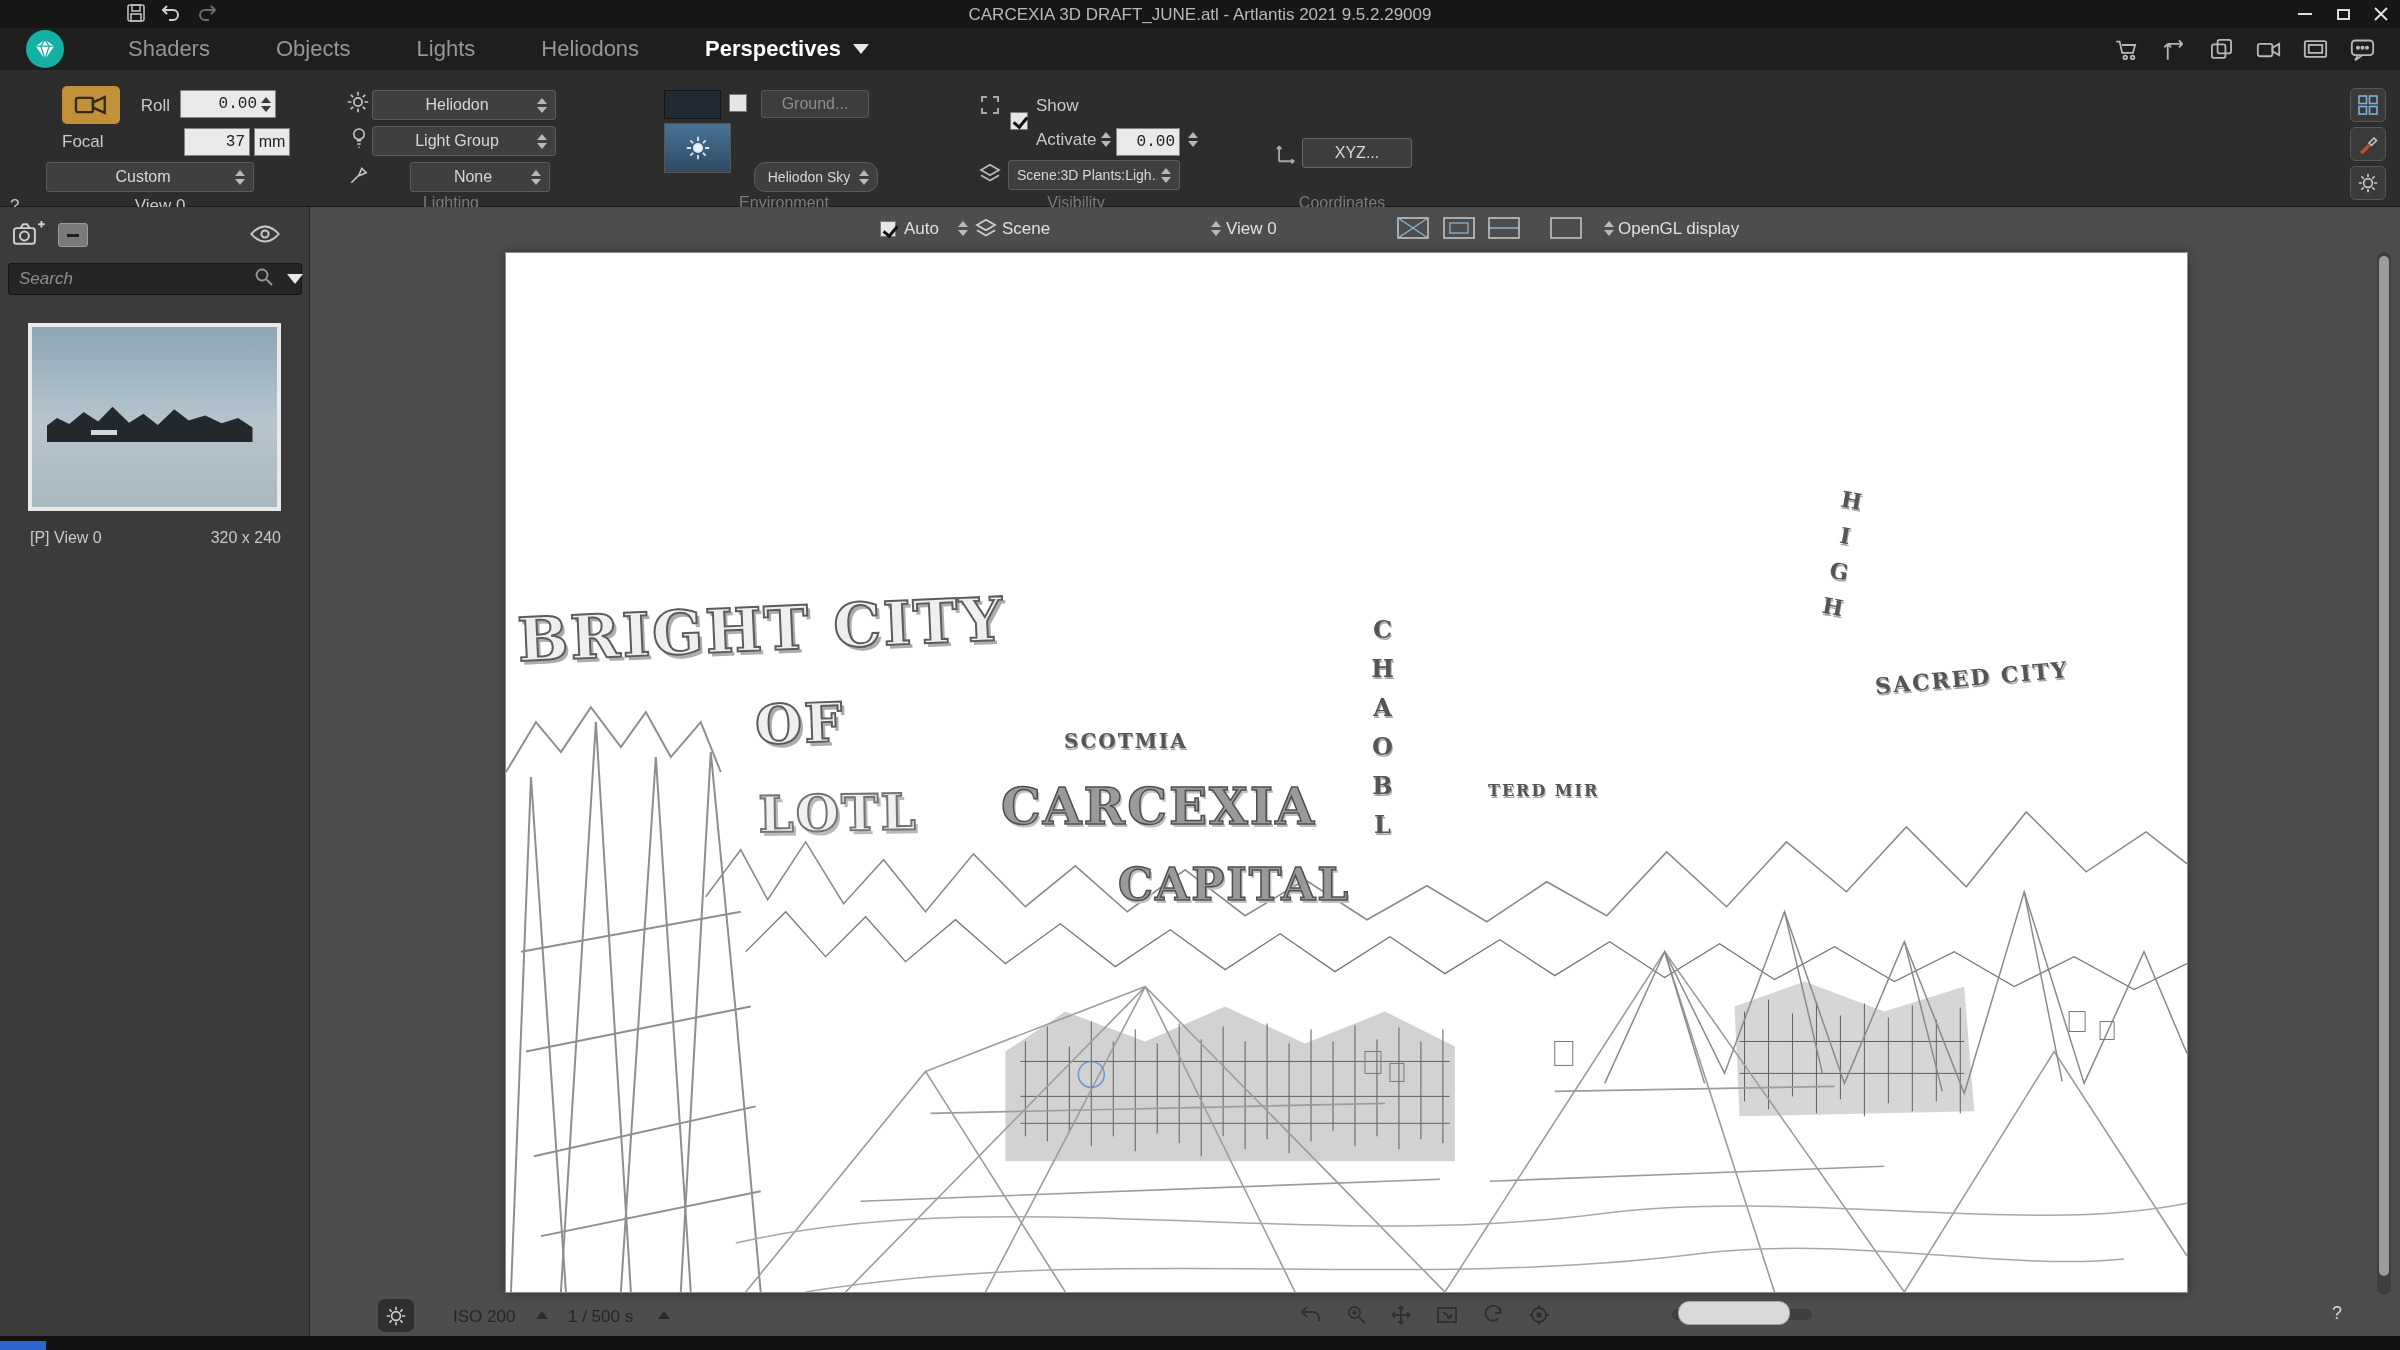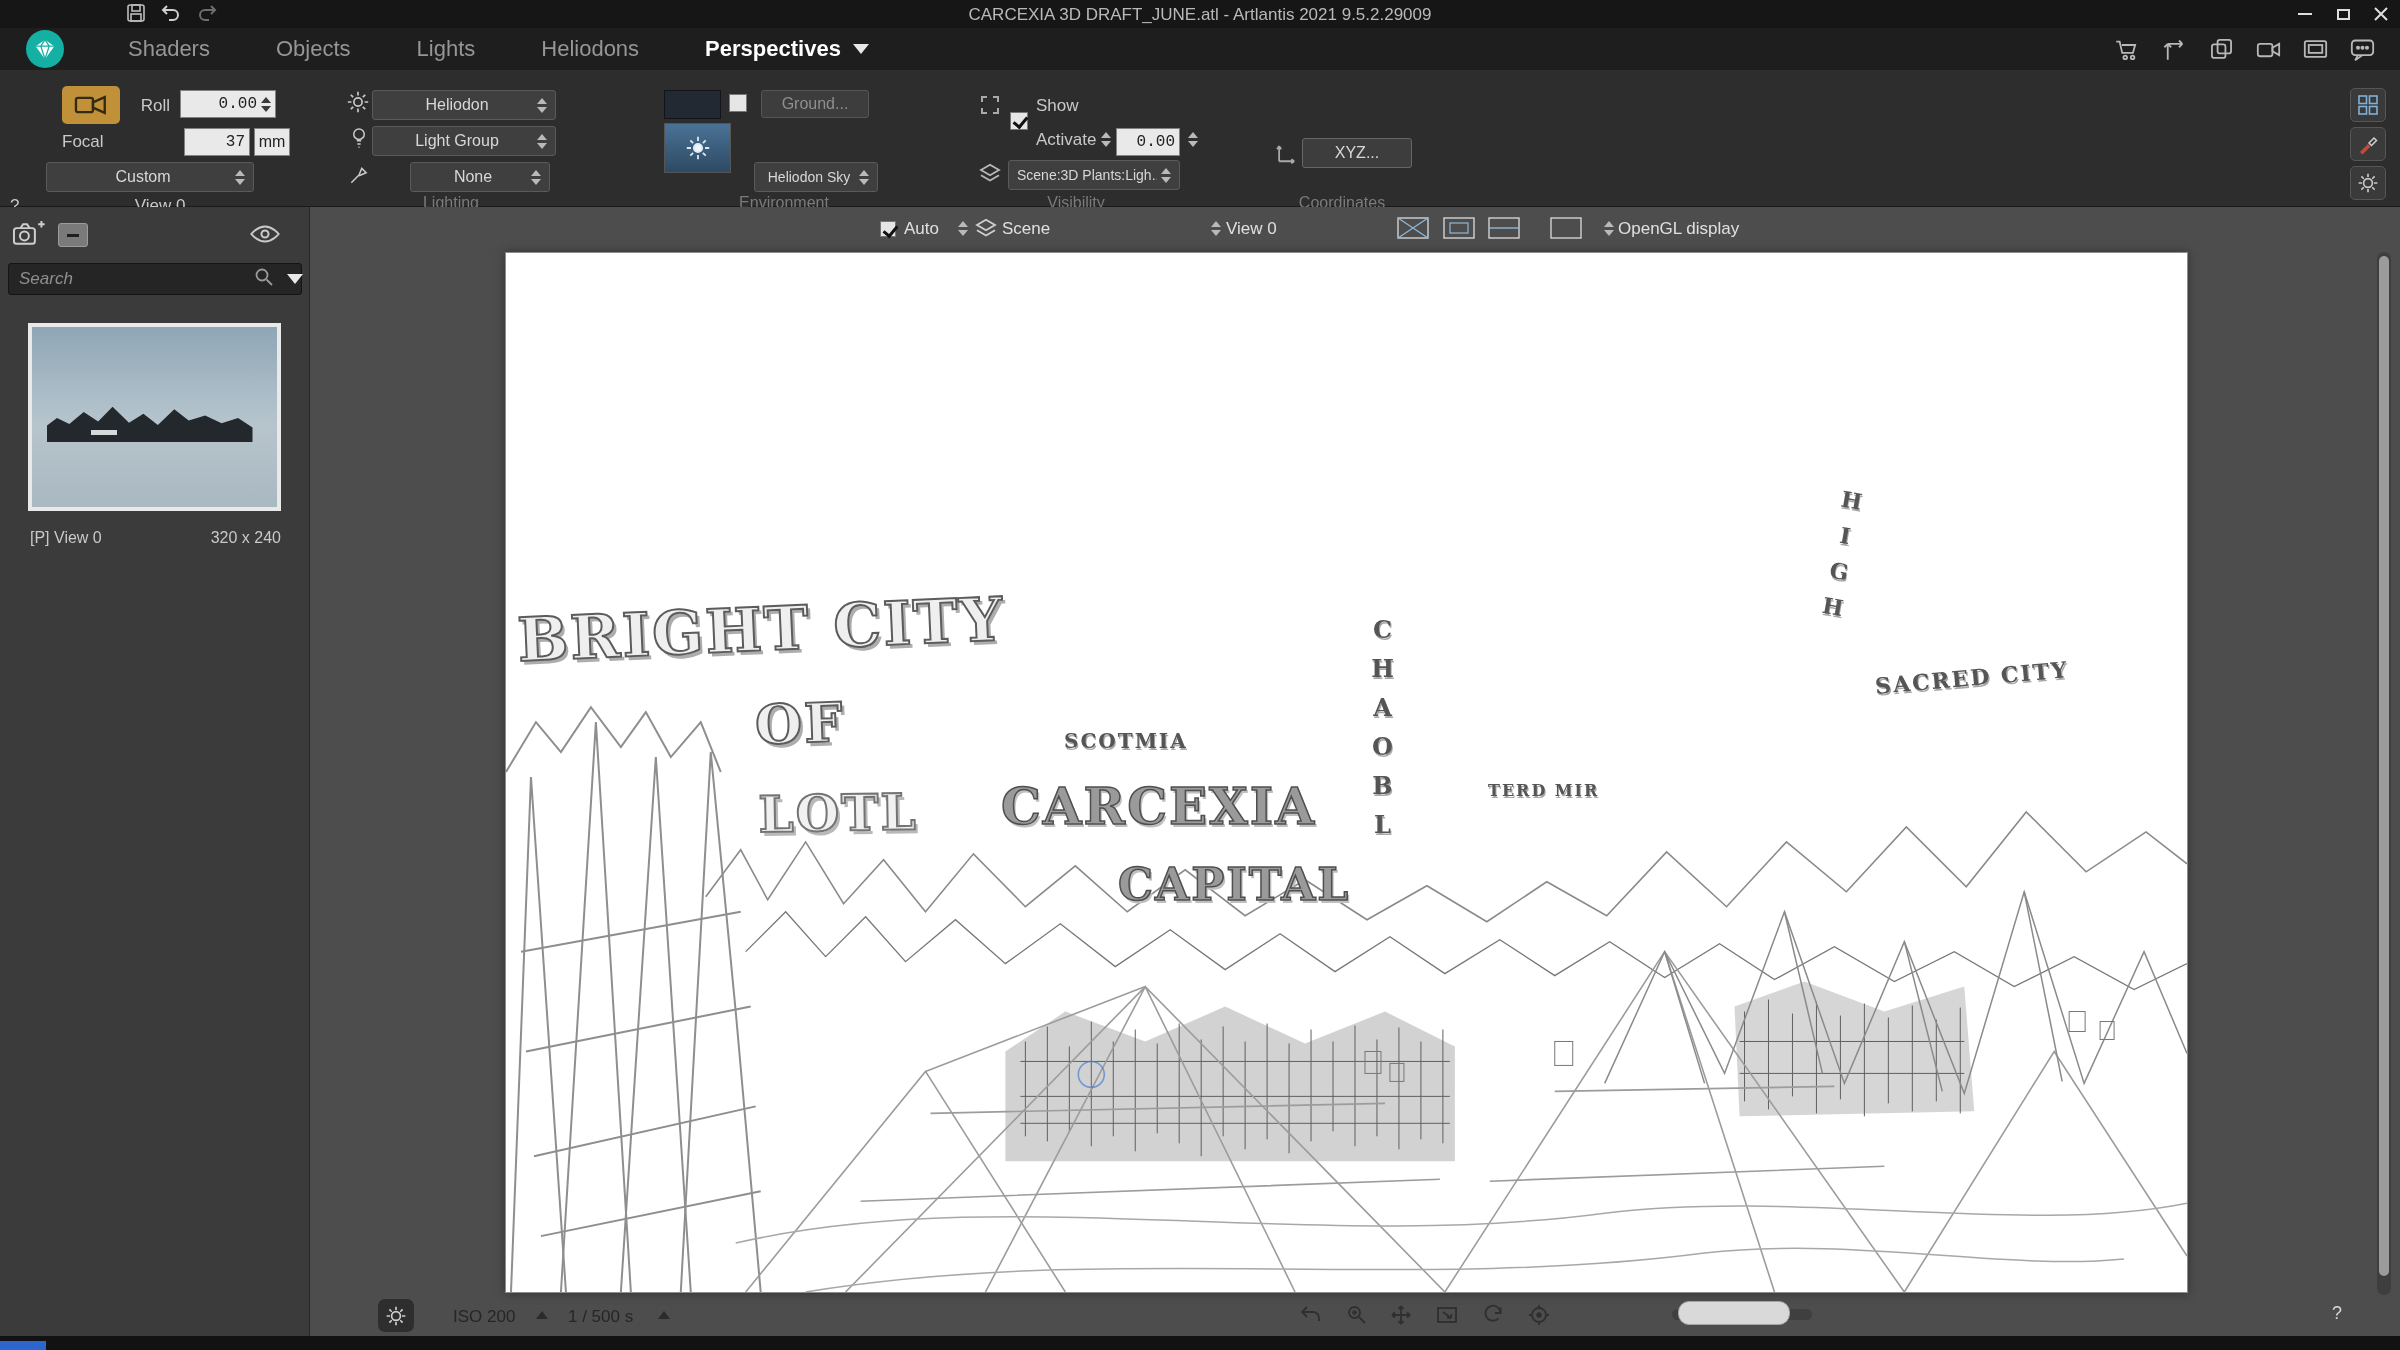--- a/index.html
+++ b/index.html
@@ -258,21 +258,21 @@
 
     <div class="abs" style="left:664px; top:20px; width:57px; height:29px; background:#232933; border:1px solid #11151b;"></div>
     <div class="abs" style="left:664px; top:53px; width:67px; height:50px; background:linear-gradient(180deg,#4a7296,#2e4a63); border:1px solid #555; display:flex; align-items:center; justify-content:center;">
       <svg width="28" height="28" viewBox="0 0 20 20" fill="none" stroke="#d9e8f4" stroke-width="1.3">
           <circle cx="10" cy="10" r="3" fill="#eef6fc"></circle>
           <path d="M10 2v3M10 15v3M2 10h3M15 10h3M4.5 4.5l2 2M13.5 13.5l2 2M15.5 4.5l-2 2M6.5 13.5l-2 2"></path>
         </svg>
     </div>
     <div class="abs chk" style="left:729px; top:24px;"></div>
     <div class="abs btn dim" style="left:761px; top:20px; width:108px; height:28px;">Ground...</div>
-    <div class="abs dd" style="left:754px; top:92px; width:124px; font-size:14px;">
+    <div class="abs dd" style="left:754px; top:92px; width:124px; font-size:14px;border-radius:11px;">
       <span class="dd-text">Heliodon Sky</span>
         <span class="spin">
           <i class="tu"></i>
           <i class="td"></i>
         </span>
     </div>
     <div class="abs seclbl" style="left:704px; top:124px; width:160px;">Environment</div>
 
     <span class="abs dashed-ico" style="left:981px; top:26px;"></span>
     <div class="abs chk checked" style="left:1010px; top:24px;"></div>

